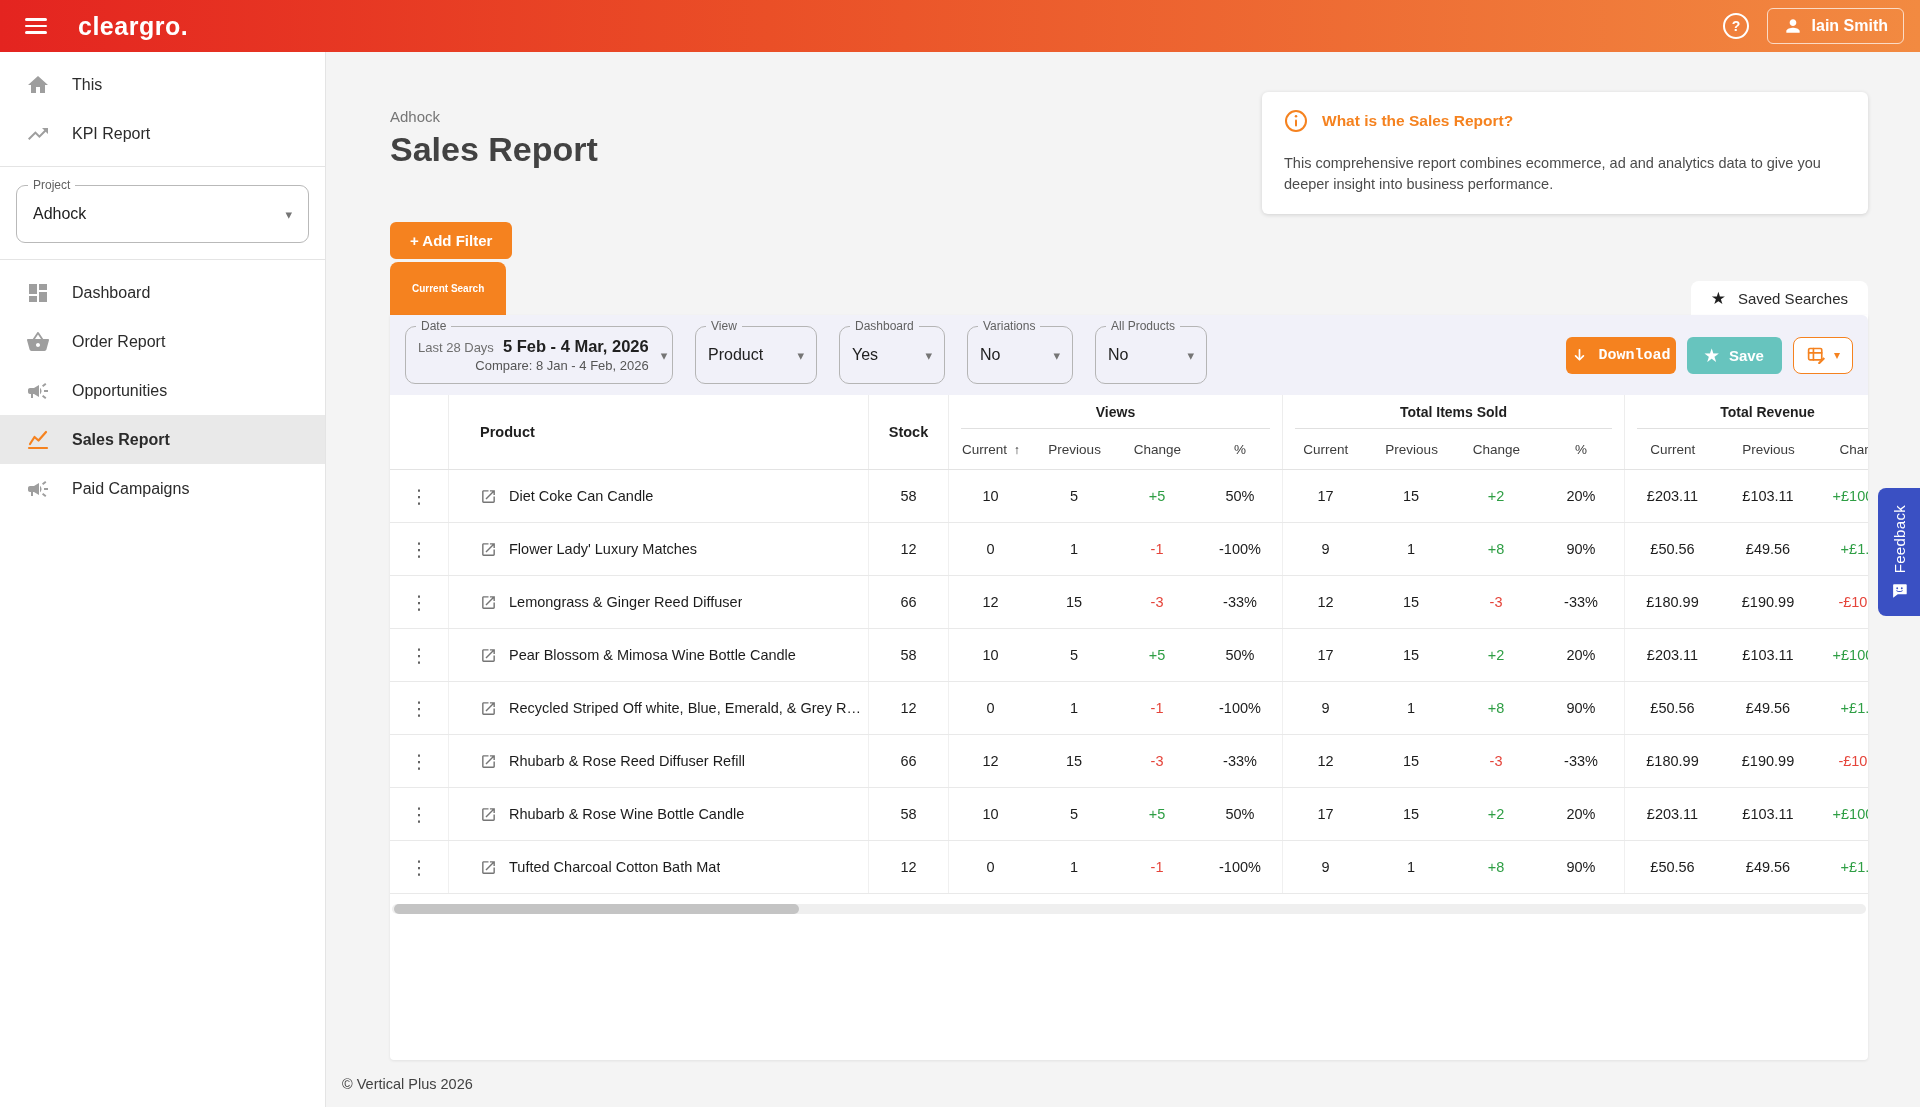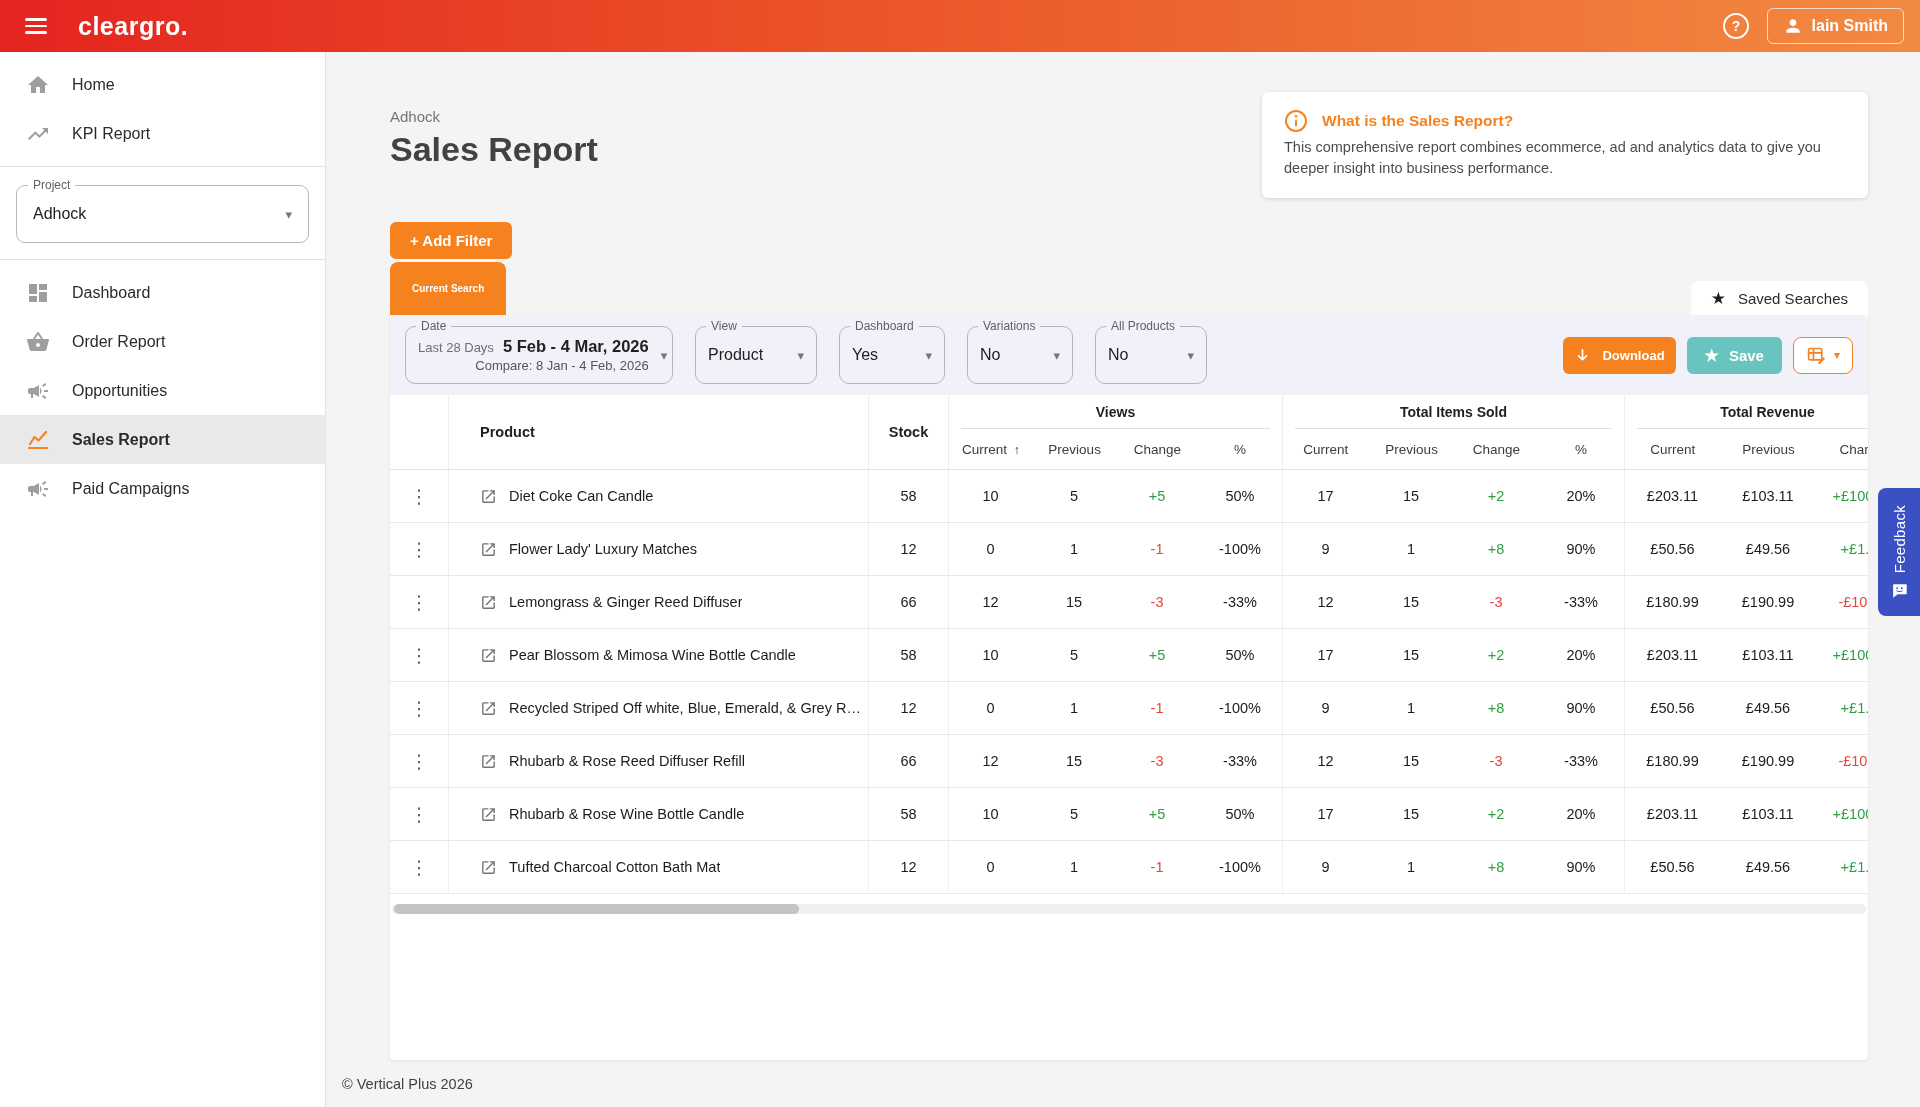--- a/index.html
+++ b/index.html
@@ -31,21 +31,21 @@
 
   
   .main { position:absolute; top:52px; left:326px; width:1594px; height:1055px; }
   .breadcrumb { position:absolute; left:64px; top:56px; font-size:15px; color:#757575; }
   .page-title { position:absolute; left:64px; top:78px; font-size:34px; font-weight:700; color:#424242; }
 
   .info-card { position:absolute; right:52px; top:40px; width:606px; background:#fff; border-radius:6px;
     box-shadow:0 1px 4px rgba(0,0,0,.14); padding:17px 22px 19px 22px; }
   .info-card .head { display:flex; align-items:center; gap:14px; }
   .info-card .ititle { color:var(--accent,#f5821f); font-size:15.5px; font-weight:700; }
-  .info-card .ibody { margin-top:4px; font-size:14.5px; line-height:1.45; color:#4c4c4c; }
+  .info-card .ibody { margin-top:20px; font-size:14.5px; line-height:1.45; color:#4c4c4c; }
 
   .btn { border:none; border-radius:6px; cursor:pointer; font-family:inherit; display:inline-flex; align-items:center; justify-content:center; }
   .add-filter { position:absolute; left:64px; top:170px; background:var(--accent,#f5821f); color:#fff;
     font-size:15px; font-weight:700; height:37px; padding:0 20px; }
 
   .tab-row { position:absolute; left:64px; right:52px; top:227px; height:36px; display:flex; align-items:flex-end; }
   .tab-current { background:var(--accent,#f5821f); color:#fff; font-size:10px; font-weight:700;
     height:53px; padding:0 22px; border-radius:8px 8px 0 0; display:flex; align-items:center; cursor:pointer; }
   .tab-saved { margin-left:auto; background:#fff; color:#2b2b2b; font-size:15px; font-weight:500;
     height:34px; padding:0 20px; border-radius:8px 8px 0 0; display:flex; align-items:center; gap:12px; cursor:pointer; }
@@ -60,21 +60,21 @@
     padding:0 12px; cursor:pointer; }
   .fset .flabel { position:absolute; top:-8px; left:10px; background:#f1f1f9; padding:0 5px; font-size:12px; color:#616161; white-space:nowrap; }
   .fset .chev { color:#757575; font-size:13px; margin-left:12px; }
   .fset-date { width:268px; }
   .fset-date .l1 { display:flex; align-items:baseline; gap:9px; white-space:nowrap; }
   .fset-date .preset { font-size:13px; color:#6f6f6f; }
   .fset-date .range { font-size:16.5px; font-weight:700; color:#212121; }
   .fset-date .compare { font-size:13px; color:#555; text-align:right; margin-top:2px; }
   .fset .fval { font-size:16px; color:#212121; }
   .panel-actions { margin-left:auto; display:flex; align-items:center; gap:11px; }
-  .dl-btn { background:var(--accent,#f5821f); color:#fff; font-size:13px; font-weight:700; height:37px; padding:0 11px; gap:11px; }
+  .dl-btn { background:var(--accent,#f5821f); color:#fff; font-size:15px; font-weight:700; height:37px; padding:0 5px; gap:11px;font-family:Liberation Mono, monospace; }
   .save-btn { background:var(--teal,#67c4be); color:#fff; font-size:15px; font-weight:700; height:37px; padding:0 18px; gap:10px; }
   .coledit-btn { background:#fff; border:1.5px solid var(--accent,#f5821f); border-radius:8px; height:37px; padding:0 12px; gap:7px; }
 
   
   .table-clip { width:100%; overflow:hidden; }
   .tinner { width:1520px; }
   .thead { display:flex; border-bottom:1px solid #e3e3e3; height:75px; }
   .h-cell { display:flex; align-items:center; font-size:14.5px; font-weight:700; color:#1f1f1f; }
   .h-kebab { width:58px; }
   .h-product { width:420px; padding-left:31px; border-left:1px solid #ededed; }
@@ -135,21 +135,21 @@
     </span>
     <span>Iain Smith</span>
   </div>
 </header>
 
 <nav class="sidebar">
   <div class="side-item">
     <span class="ic"><svg viewBox="0 0 24 24" fill="currentColor">
           <path d="M10 20v-6h4v6h5v-8h3L12 3 2 12h3v8z"></path>
         </svg></span>
-    <span>Home</span>
+    <span>This</span>
   </div>
   <div class="side-item">
     <span class="ic"><svg viewBox="0 0 24 24" fill="currentColor">
           <path d="M16 6l2.29 2.29-4.88 4.88-4-4L2 16.59 3.41 18l6-6 4 4 6.3-6.29L22 12V6z"></path>
         </svg></span>
     <span>KPI Report</span>
   </div>
   <div class="side-divider"></div>
   <div class="project-box">
     <span class="flabel">Project</span>

